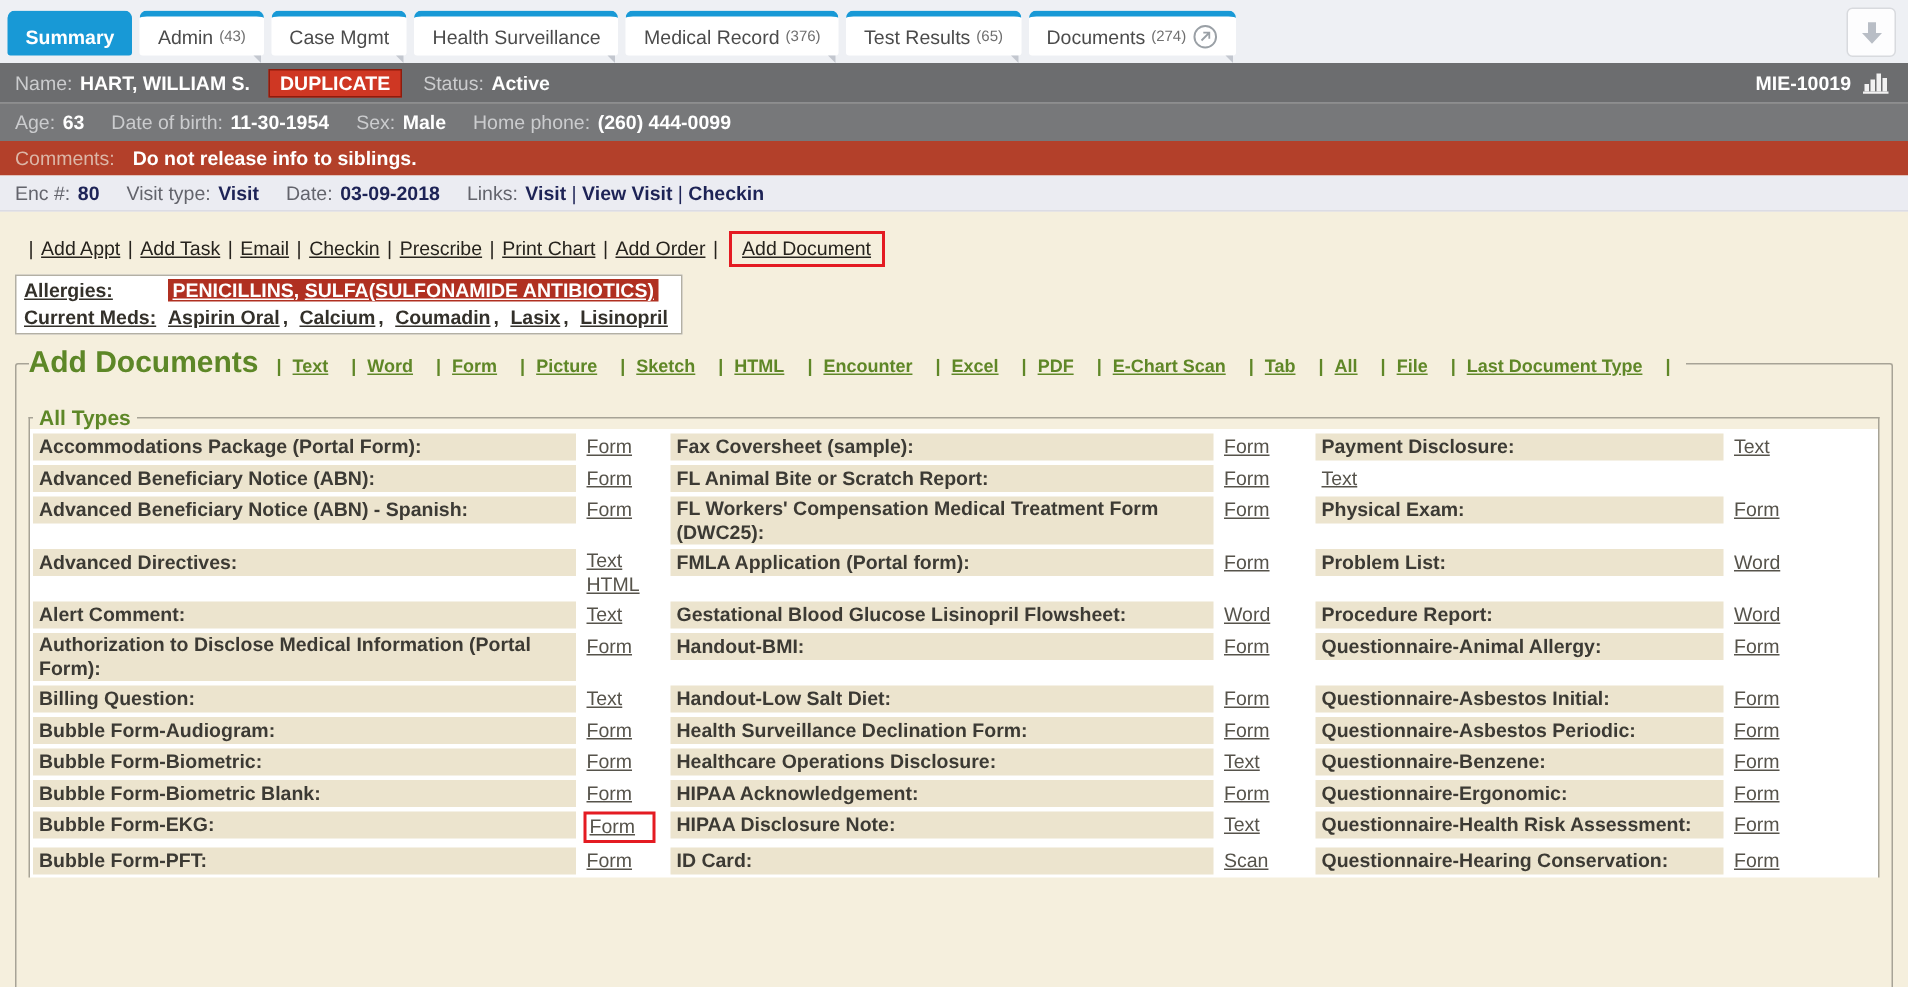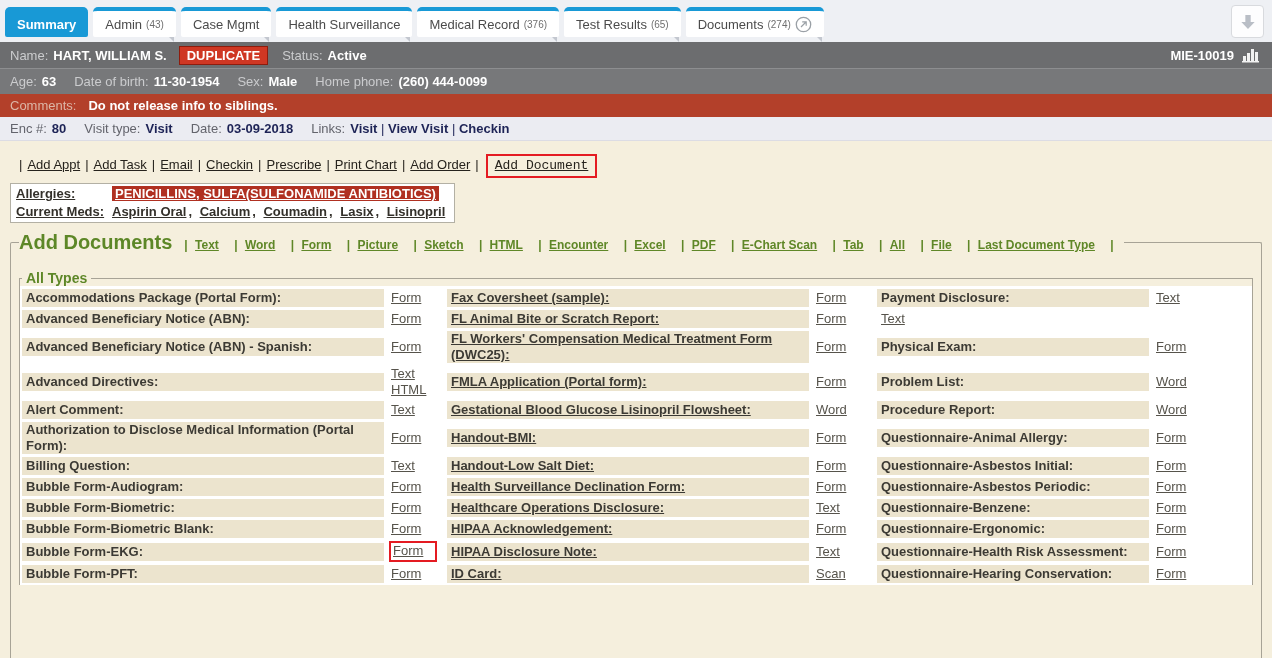--- a/index.html
+++ b/index.html
@@ -34,21 +34,21 @@
   .spacer { flex:1; }
   .dup-badge { background:#cf3723; border:1px solid #8e1c0d; color:#fff; font-weight:bold;
                padding:1px 7px; margin:0 14px 0 12px; }
   .mrn { font-weight:bold; display:flex; align-items:center; gap:7px; }
 
   
   .content { padding:0 10px; }
   .actions { margin:13px 0 0 4px; color:#26231d; }
   .actions a { color:#26231d; text-decoration:underline; cursor:pointer; }
   .actions .pipe { margin:0 5px; }
-  .annot-inline { display:inline-block; border:2px solid #e41b22; padding:2px 7px 3px 7px; margin-left:2px;font-family:Liberation Mono, monospace; }
+  .annot-inline { display:inline-block; border:2px solid #e41b22; padding:2px 7px 3px 7px; margin-left:2px; }
 
   .allergy-box { margin-top:5px; width:max-content; background:#fff; border:1px solid #b3b0a4;
                  padding:2px 7px 3px 5px; display:grid; grid-template-columns:92px auto; row-gap:3px; column-gap:4px; }
   .allergy-box a { color:#33302a; font-weight:bold; text-decoration:underline; cursor:pointer; }
   .allergy-red { background:#b03021; color:#fff; font-weight:bold; padding:0 3px; width:max-content; }
   .allergy-red a { color:#fff; }
   .meds a { margin-right:2px; }
   .meds .sep { font-weight:bold; color:#33302a; margin-right:4px; }
 
   
@@ -70,27 +70,27 @@
                       font-size:13px; padding:1px 4px; background:#fff; }
   .input-wrap::after { content:""; position:absolute; right:2px; bottom:3px;
                       border-bottom:7px solid #35a243; border-left:7px solid transparent; }
   .submit-btn { margin-left:8px; font-family:"Liberation Sans",sans-serif; font-size:11px; color:#222;
                 padding:2px 9px 3px 9px; background:linear-gradient(#fbfbfb,#dcdcdc); border:1px solid #8f8f8f;
                 border-radius:2px; cursor:pointer; }
 
   
   .fs-types { margin-top:14px; border-bottom:none; background:transparent; padding:0; }
   .types-table { background:#fff; padding:3px 2px 2px 2px; display:flex; flex-direction:column; gap:3px; }
-  .trow { display:flex; gap:3px; align-items:center; }
+  .trow { display:flex; gap:3px; align-items:flex-start; }
   .tcell { display:flex; align-items:center; padding:0 4px; min-height:18px; line-height:16px; }
   .tcell.lab { background:#ece4ce; font-weight:bold; color:#3c3a34; }
   .tcell.lnk { background:#fff; }
   .tcell.lnk a { color:#56534b; text-decoration:underline; cursor:pointer; display:block; }
   .c1l { width:362px; } .c1k { width:57px; }
-  .c2l { width:362px;text-decoration:underline; } .c2k { width:62px; }
+  .c2l { width:362px; } .c2k { width:62px; }
   .c3l { width:272px; } .c3k { flex:1; }
   .annot-link { border:2px solid #e41b22; padding:0 12px 1px 2px; margin-left:-2px; }
 
   
   .icon { display:inline-flex; }
 </style>
 </head>
 <body>
 
 <div class="tabbar">

